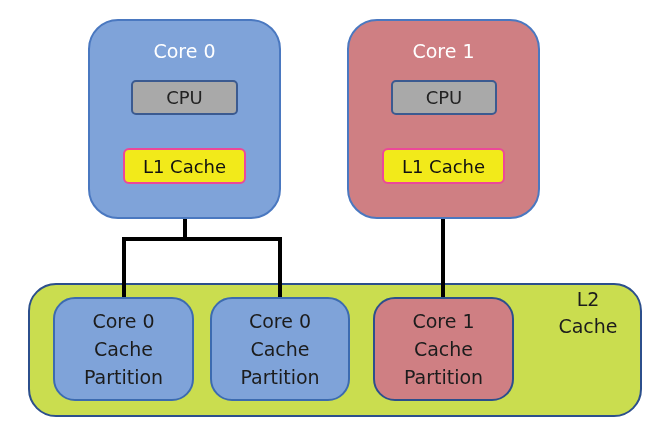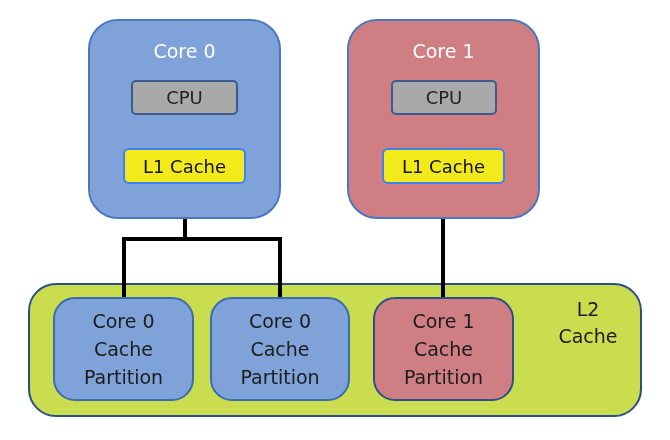--- a/index.html
+++ b/index.html
@@ -5,21 +5,21 @@
   html, body { margin:0; padding:0; background:#ffffff; }
   body { width:670px; height:440px; position:relative; overflow:hidden;
          font-family:"DejaVu Sans", sans-serif; }
   .abs { position:absolute; box-sizing:border-box; }
   .core { border:2px solid #4a78c0; border-radius:30px; }
   .core0 { background:#7fa3d9; }
   .core1 { background:#cf7f83; }
   .core-title { color:#ffffff; font-size:19px; text-align:center; width:100%; }
   .cpu { background:#a9a9a9; border:2px solid #3b5a90; border-radius:5px;
          font-size:18px; color:#222; display:flex; align-items:center; justify-content:center; }
-  .l1 { background:#f2ea1a; border:2px solid #3b82f6; border-radius:6px;
+  .l1 { background:#f2ea1a; border:2px solid #ec4899; border-radius:6px;
         font-size:18px; color:#111; display:flex; align-items:center; justify-content:center; }
   .l2 { background:#cadd4f; border:2px solid #2c4f8c; border-radius:28px; }
   .part { border:2px solid #3c6bb0; border-radius:22px; font-size:19px; color:#1c1c1c;
           display:flex; flex-direction:column; align-items:center; justify-content:center;
           line-height:28px; text-align:center; }
   .part.p0 { background:#7fa3d9; }
   .part.p1 { background:#cf7f83; border-color:#2c4f8c; }
   .l2-label { font-size:19px; color:#1c1c1c; text-align:center; line-height:27px; }
   .wire { background:#000; }
 </style>
@@ -57,16 +57,16 @@
   <span>Core 0</span>
   <span>Cache</span>
   <span>Partition</span>
 </div>
 <div class="abs part p1" style="left:373px;top:297px;width:141px;height:104px;">
   <span>Core 1</span>
   <span>Cache</span>
   <span>Partition</span>
 </div>
 
-<div class="abs l2-label" style="left:548px;top:296px;width:80px;">
+<div class="abs l2-label" style="left:548px;top:286px;width:80px;">
   <div>L2</div>
   <div>Cache</div>
 </div>
 
 </body></html>

